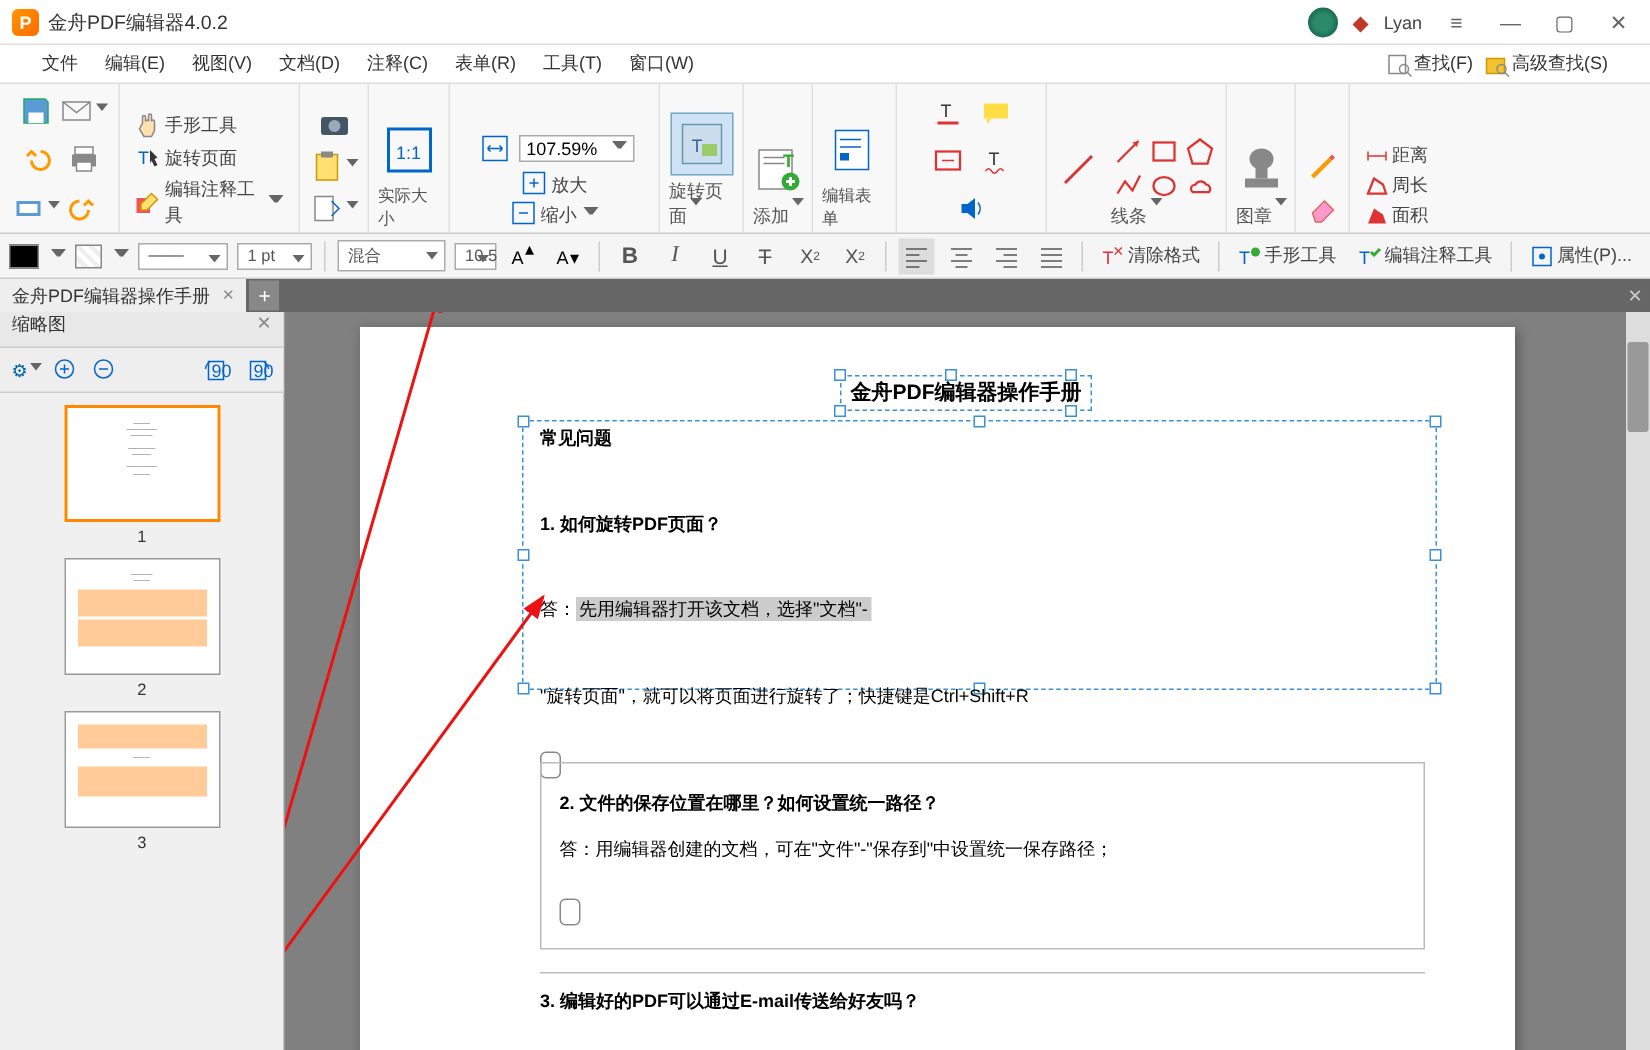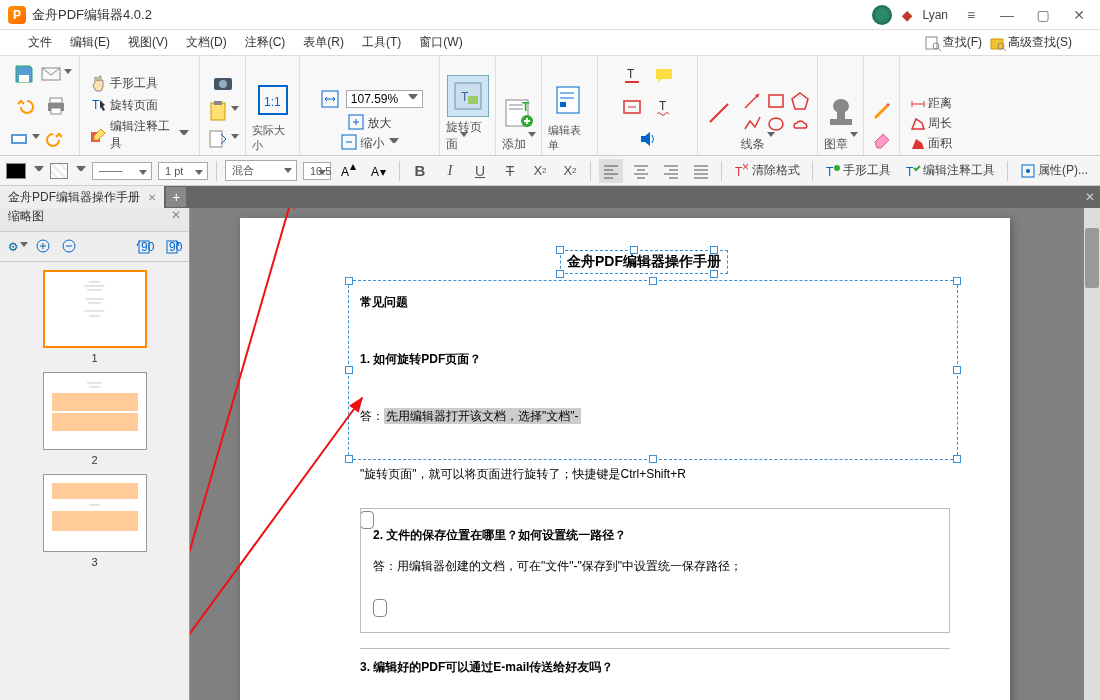--- a/index.html
+++ b/index.html
@@ -50,21 +50,21 @@
 .canvas{flex:1;background:#808080;position:relative;overflow:hidden}
 .scroll-v{position:absolute;right:0;top:0;width:16px;height:100%;background:#ddd}
 .scroll-thumb{width:14px;background:#999;margin:20px 1px;height:60px;border-radius:2px}
 .page-view{position:absolute;left:50px;top:10px;width:770px;height:900px;background:#fff;box-shadow:2px 2px 8px rgba(0,0,0,.3)}
 .doc-title{position:absolute;left:320px;top:32px;font-size:14px;font-weight:bold;color:#000;border:1px dashed #3a8fd6;padding:2px 6px}
 .sel-box{position:absolute;left:108px;top:62px;width:610px;height:180px;border:1px dashed #3a8fd6}
 .handle{position:absolute;width:8px;height:8px;background:#fff;border:1px solid #3a8fd6}
 .h-nw{left:-4px;top:-4px}.h-n{left:50%;top:-4px;margin-left:-4px}.h-ne{right:-4px;top:-4px}
 .h-w{left:-4px;top:50%;margin-top:-4px}.h-e{right:-4px;top:50%;margin-top:-4px}
 .h-sw{left:-4px;bottom:-4px}.h-s{left:50%;bottom:-4px;margin-left:-4px}.h-se{right:-4px;bottom:-4px}
-.doc-body{position:absolute;left:120px;top:70px;width:590px;color:#000;font-size:13px;line-height:2.2}
+.doc-body{position:absolute;left:120px;top:60px;width:590px;color:#000;font-size:13px;line-height:2.2}
 .doc-body b{font-weight:bold}
 .hilite{background:#ccc;padding:1px 2px}
 .sec2{position:absolute;left:120px;top:290px;width:590px;border:1px solid #bbb;padding:10px 12px;color:#000;font-size:13px;line-height:2.4}
 .sec3{position:absolute;left:120px;top:430px;width:590px;color:#000;font-size:13px;font-weight:normal;border-top:1px solid #bbb;padding-top:10px}
 .arrow-svg{position:absolute;left:0;top:0;pointer-events:none}
 .cursor-box{display:inline-block;width:14px;height:18px;border:1px solid #888;border-radius:4px;vertical-align:middle}
 .thumb-content{background:linear-gradient(180deg,#fff 0,#fff 30%,#ff9 30%,#ff9 45%,#fff 45%);height:100%}
 .thumb-content.t1{background:#fff}
 .lbl-btn{display:flex;align-items:center;gap:2px;font-size:11px;color:#444;padding:1px 4px}
 .side-close{margin-left:auto;color:#888}

